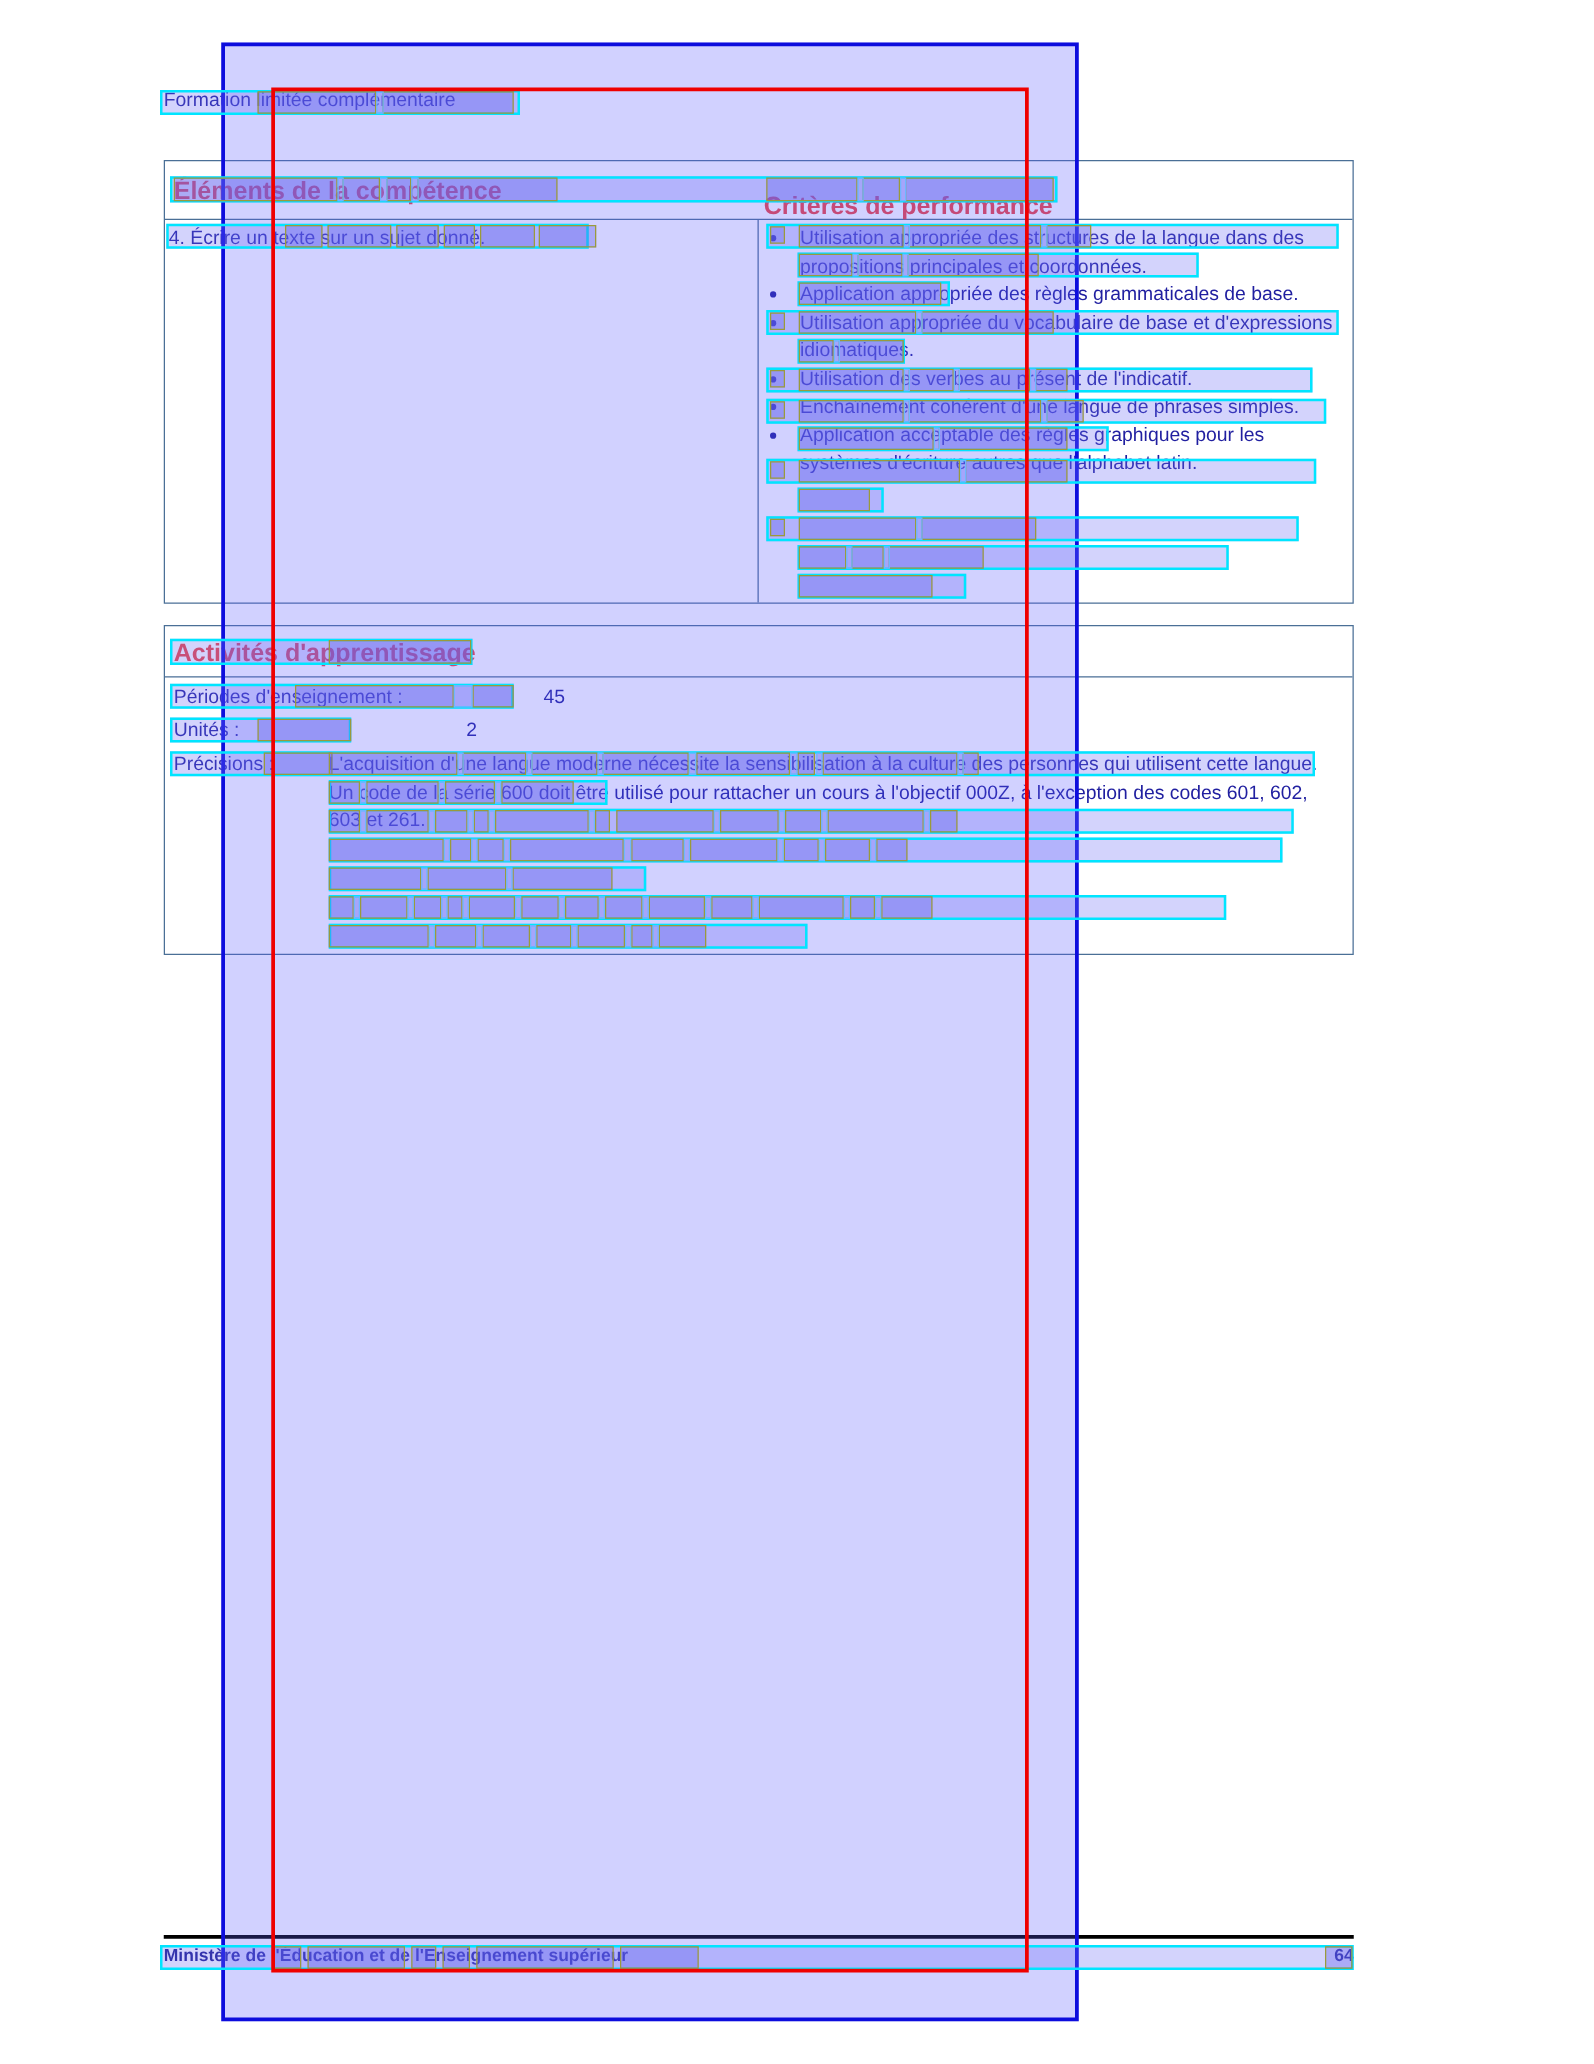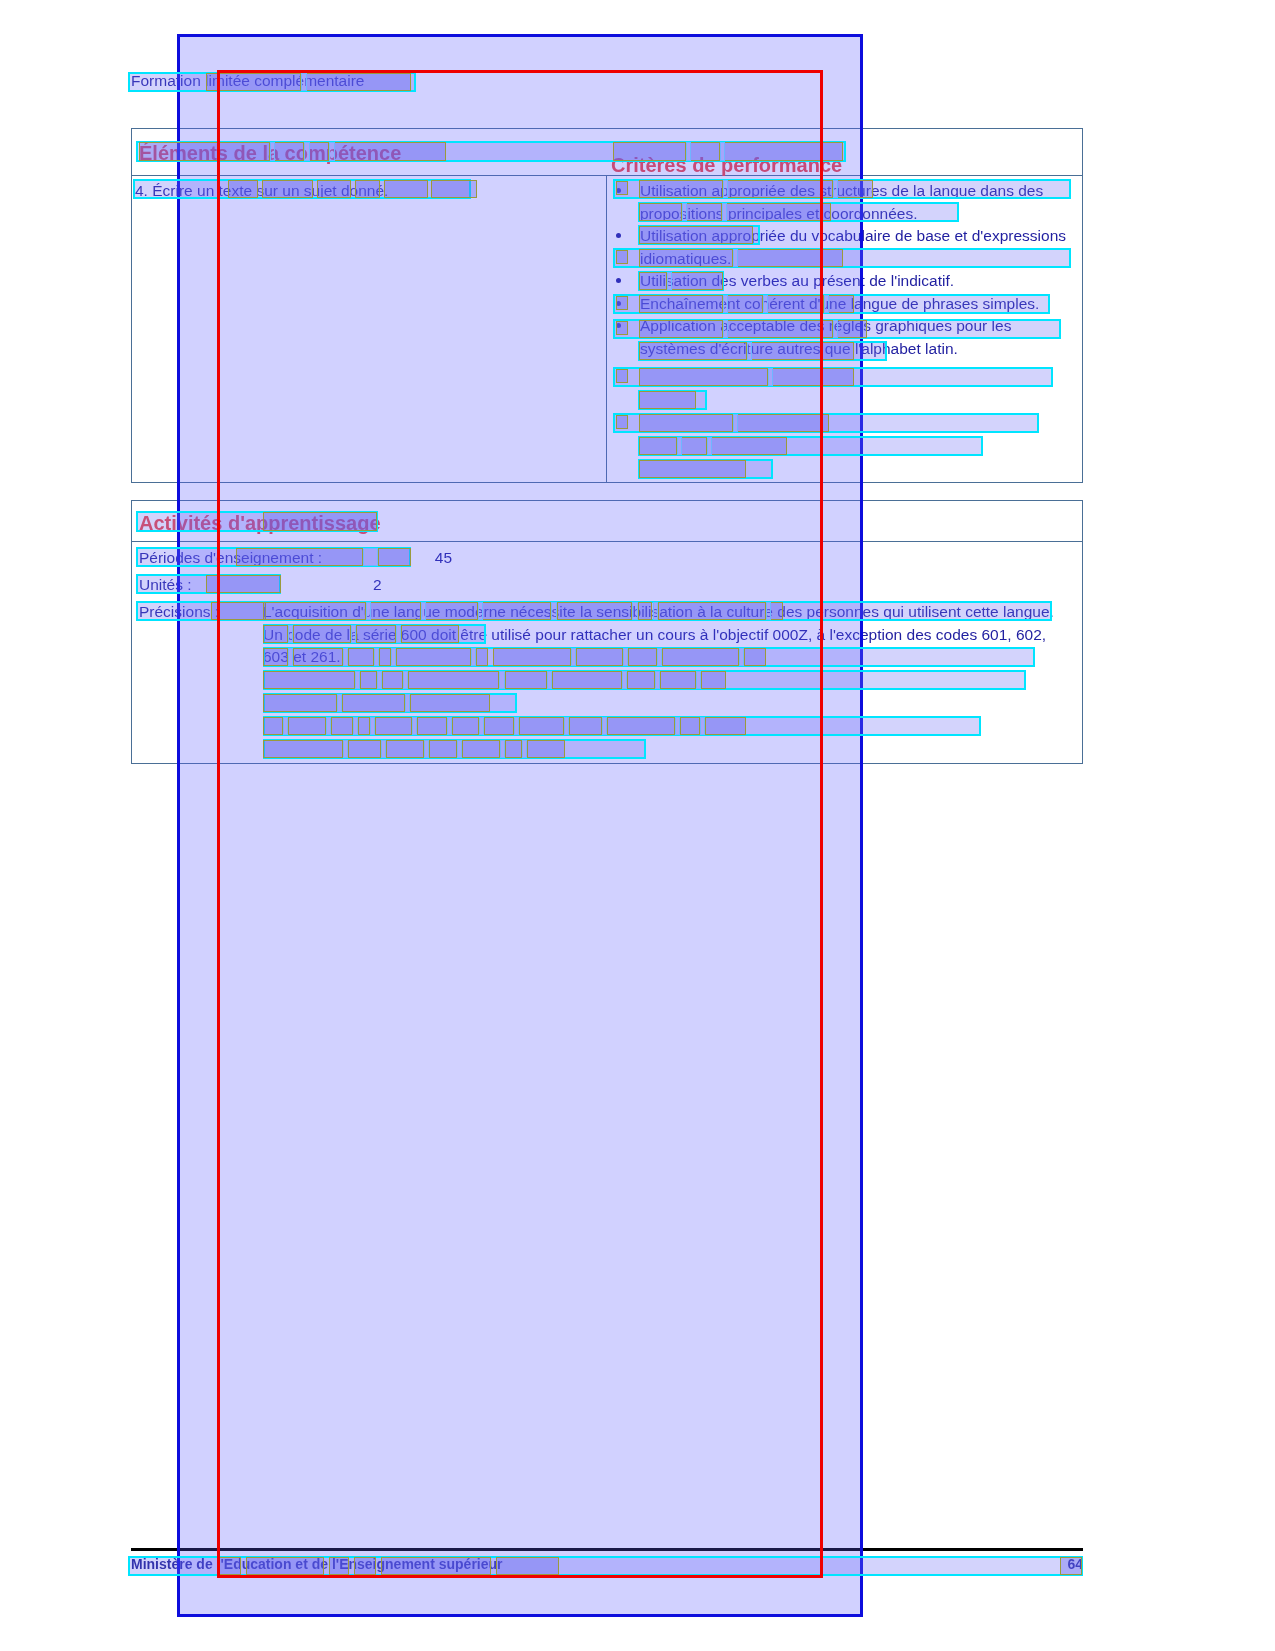--- a/index.html
+++ b/index.html
@@ -213,20 +213,21 @@
       <div class="colsep" style="left:474px;top:47px;bottom:0;"></div>
     </div>
 
     <div class="cellhead" style="left:139px; top:142px;">Éléments de la compétence</div>
     <div class="cellhead" style="left:611px; top:142px;margin-top:12px;">Critères de performance</div>
 
     <div class="celltext" style="left:135px; top:180px; width:330px;">4.   Écrire un texte sur un sujet donné.</div>
 
     <ul class="bullets" style="left:613px; top:180px; width:460px;">
       <li><span class="bdot"></span><span>Utilisation appropriée des structures de la langue dans des propositions principales et coordonnées.</span></li>
+      <li><span class="bdot"></span><span>Application appropriée des règles grammaticales de base.</span></li>
       <li><span class="bdot"></span><span>Utilisation appropriée du vocabulaire de base et d'expressions idiomatiques.</span></li>
       <li><span class="bdot"></span><span>Utilisation des verbes au présent de l'indicatif.</span></li>
       <li><span class="bdot"></span><span>Enchaînement cohérent d'une langue de phrases simples.</span></li>
       <li><span class="bdot"></span><span>Application acceptable des règles graphiques pour les systèmes d'écriture autres que l'alphabet latin.</span></li>
     </ul>
 
     <div class="tbl" id="tbl-activites">
       <div class="rowsep" style="top:40px;"></div>
     </div>
 

